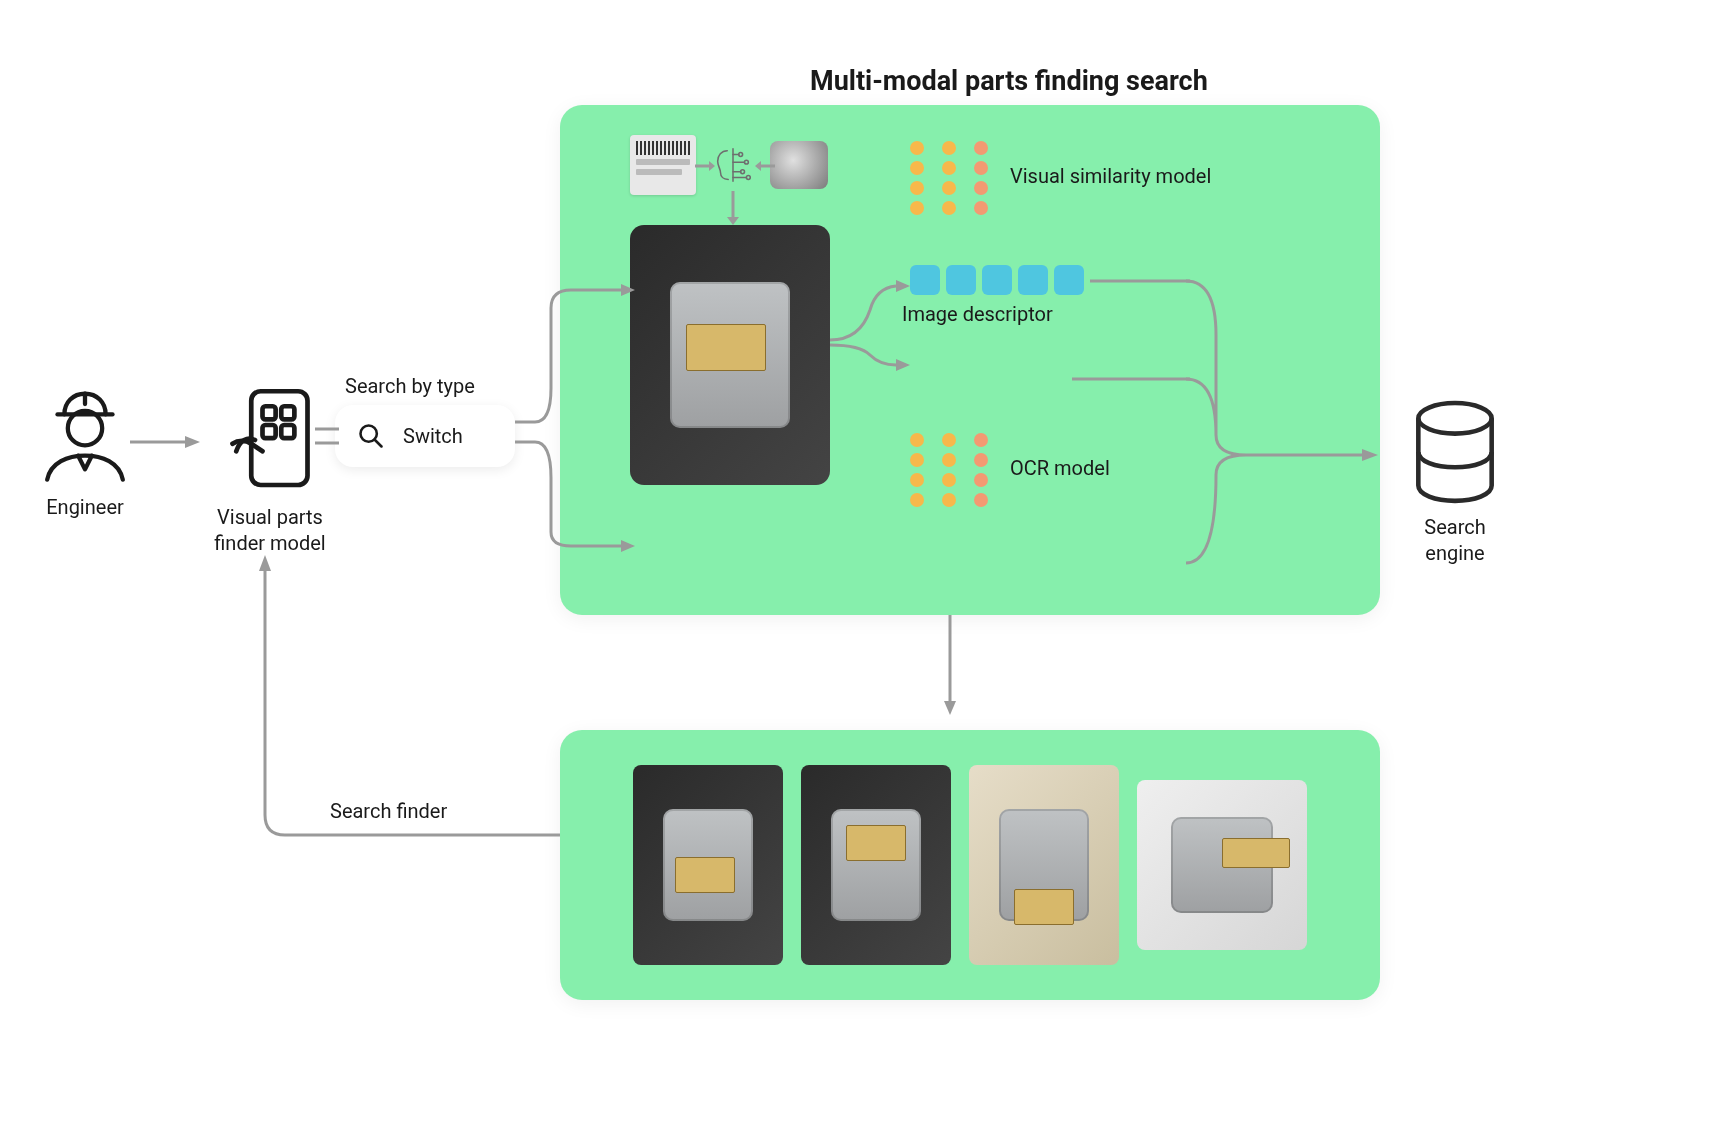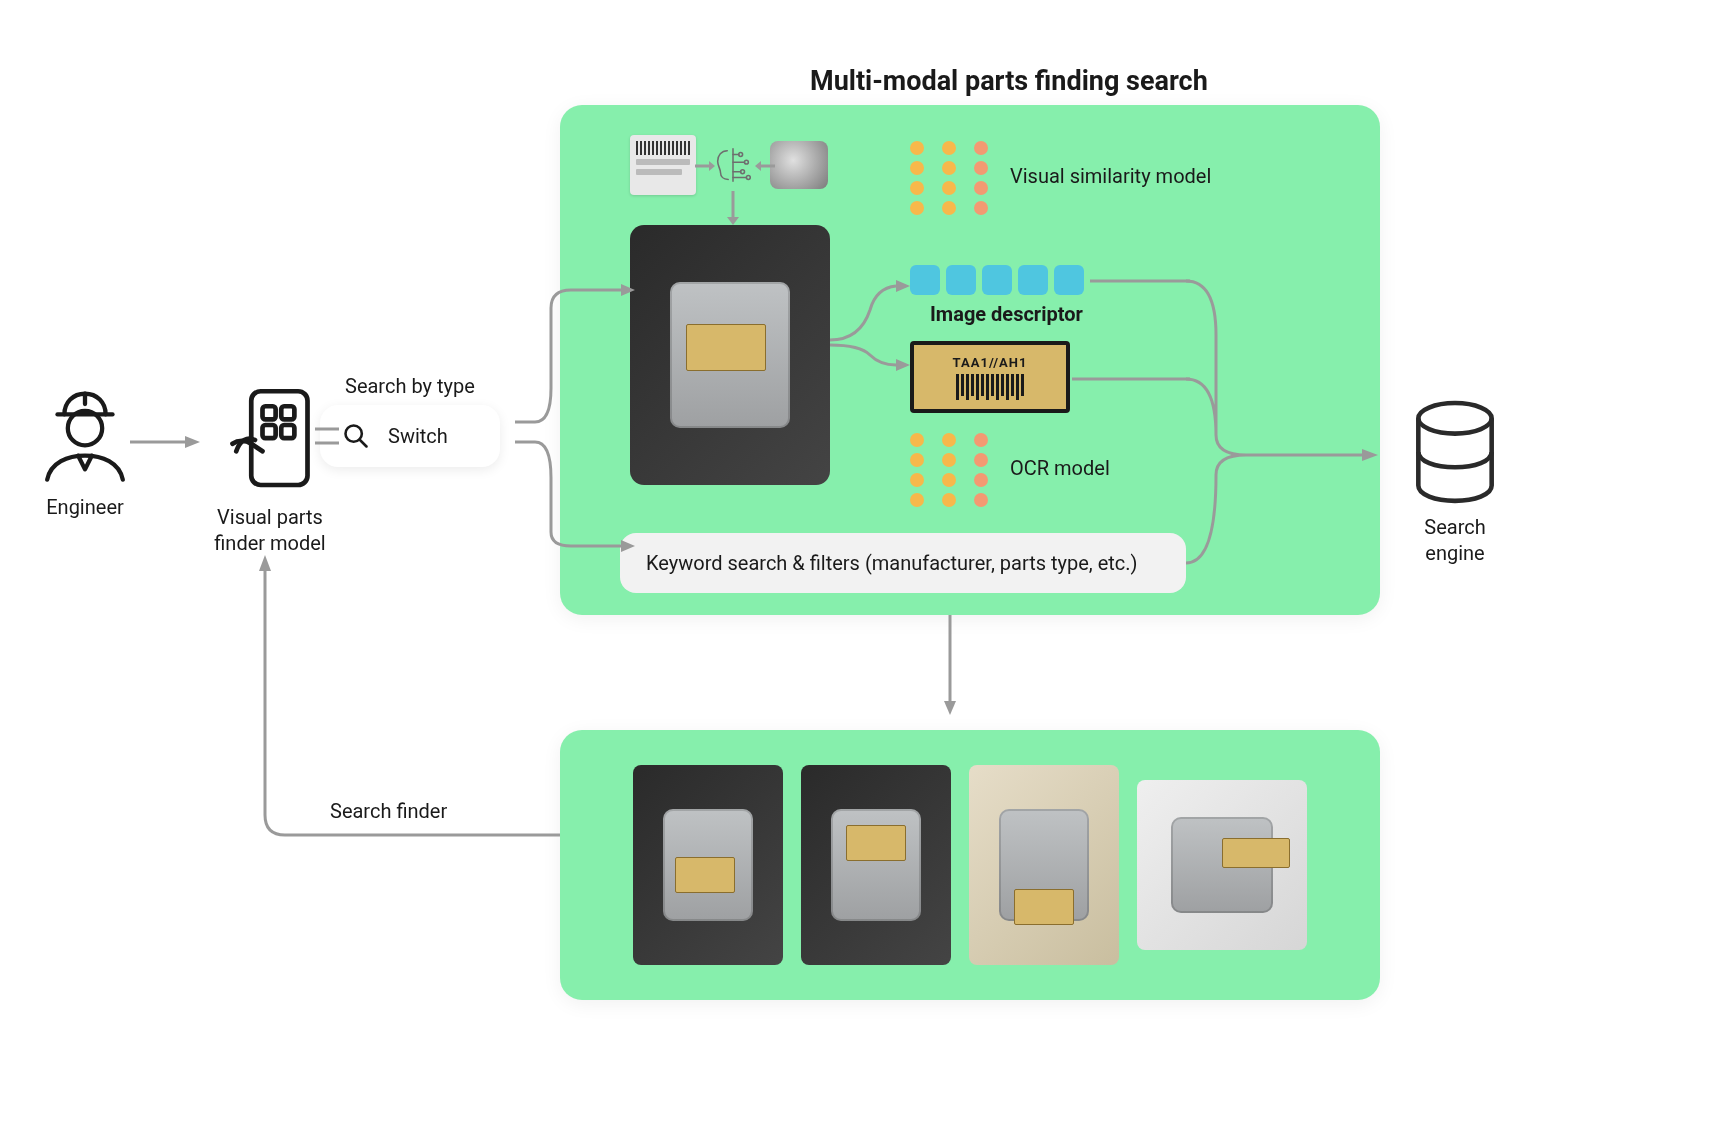--- a/index.html
+++ b/index.html
@@ -118,21 +118,21 @@
   <div class="label" style="white-space:pre-line">Visual parts
 finder model</div>
 </div>
 
 <svg class="arrow" style="left:130px; top:432px; width:70px; height:20px;">
   <path class="flow" d="M0 10 H55"></path>
   <polygon class="arrowhead" points="55,4 70,10 55,16"></polygon>
 </svg>
 
 <div class="label" style="position:absolute; left:345px; top:373px;">Search by type</div>
-<div class="search-pill" style="left:320px; top:405px; width:180px; height:62px;">
+<div class="search-pill" style="left:335px; top:405px; width:180px; height:62px;">
   <svg width="28" height="28" viewBox="0 0 24 24">
     <g stroke="#1a1a1a" stroke-width="2.2" fill="none" stroke-linecap="round">
       <circle cx="10" cy="10" r="7"></circle>
       <path d="M15 15l6 6"></path>
     </g>
   </svg>
   <span style="font-size:20px;">Switch</span>
 </div>
 
 <svg class="arrow" style="left:315px; top:421px; width:24px; height:30px;">
@@ -206,59 +206,39 @@
   </div>
   <div class="label" style="position:absolute; left:450px; top:58px; text-align:left;">Visual similarity model</div>
 
   <div class="desc-squares" style="left:350px; top:160px;">
     <div class="sq"></div>
       <div class="sq"></div>
       <div class="sq"></div>
       <div class="sq"></div>
       <div class="sq"></div>
   </div>
-  <div class="label" style="position:absolute; left:370px; top:196px; text-align:left;font-weight:bold;">Image descriptor</div>
-
-  <div class="barcode-ph" style="left:350px; top:236px; width:160px; height:72px;">
-    <div class="txt">TAA1//AH1</div>
-    <div class="bars">
-        <span></span>
-        <span></span>
-        <span></span>
-        <span></span>
-        <span></span>
-        <span></span>
-        <span></span>
-        <span></span>
-        <span></span>
-        <span></span>
-        <span></span>
-        <span></span>
-        <span></span>
-        <span></span>
-      </div>
-  </div>
+  <div class="label" style="position:absolute; left:342px; top:196px; text-align:left;">Image descriptor</div>
+
 
   <div class="nn-dots" style="left:350px; top:328px;">
     <div class="d c1"></div>
       <div class="d c2"></div>
       <div class="d c3"></div>
     <div class="d c1"></div>
       <div class="d c2"></div>
       <div class="d c3"></div>
     <div class="d c1"></div>
       <div class="d c2"></div>
       <div class="d c3"></div>
     <div class="d c1"></div>
       <div class="d c2"></div>
       <div class="d c3"></div>
   </div>
   <div class="label" style="position:absolute; left:450px; top:350px; text-align:left;">OCR model</div>
 
-  <div class="kw-bar" style="left:60px; top:428px; width:566px;">Keyword search &amp; filters (manufacturer, parts type, etc.)</div>
 
   <svg class="arrow" style="position:absolute; left:530px; top:170px; width:100px; height:12px;">
     <path class="flow" d="M0 6 H100"></path>
   </svg>
   <svg class="arrow" style="position:absolute; left:512px; top:268px; width:118px; height:12px;">
     <path class="flow" d="M0 6 H118"></path>
   </svg>
 
   <svg class="arrow" style="position:absolute; left:626px; top:170px; width:200px; height:300px;">
     <path class="flow" d="M0 6 Q30 6 30 60 L30 160 Q30 180 60 180 M0 104 Q30 104 30 160 M0 288 Q30 288 30 200 Q30 180 60 180 L176 180"></path>

